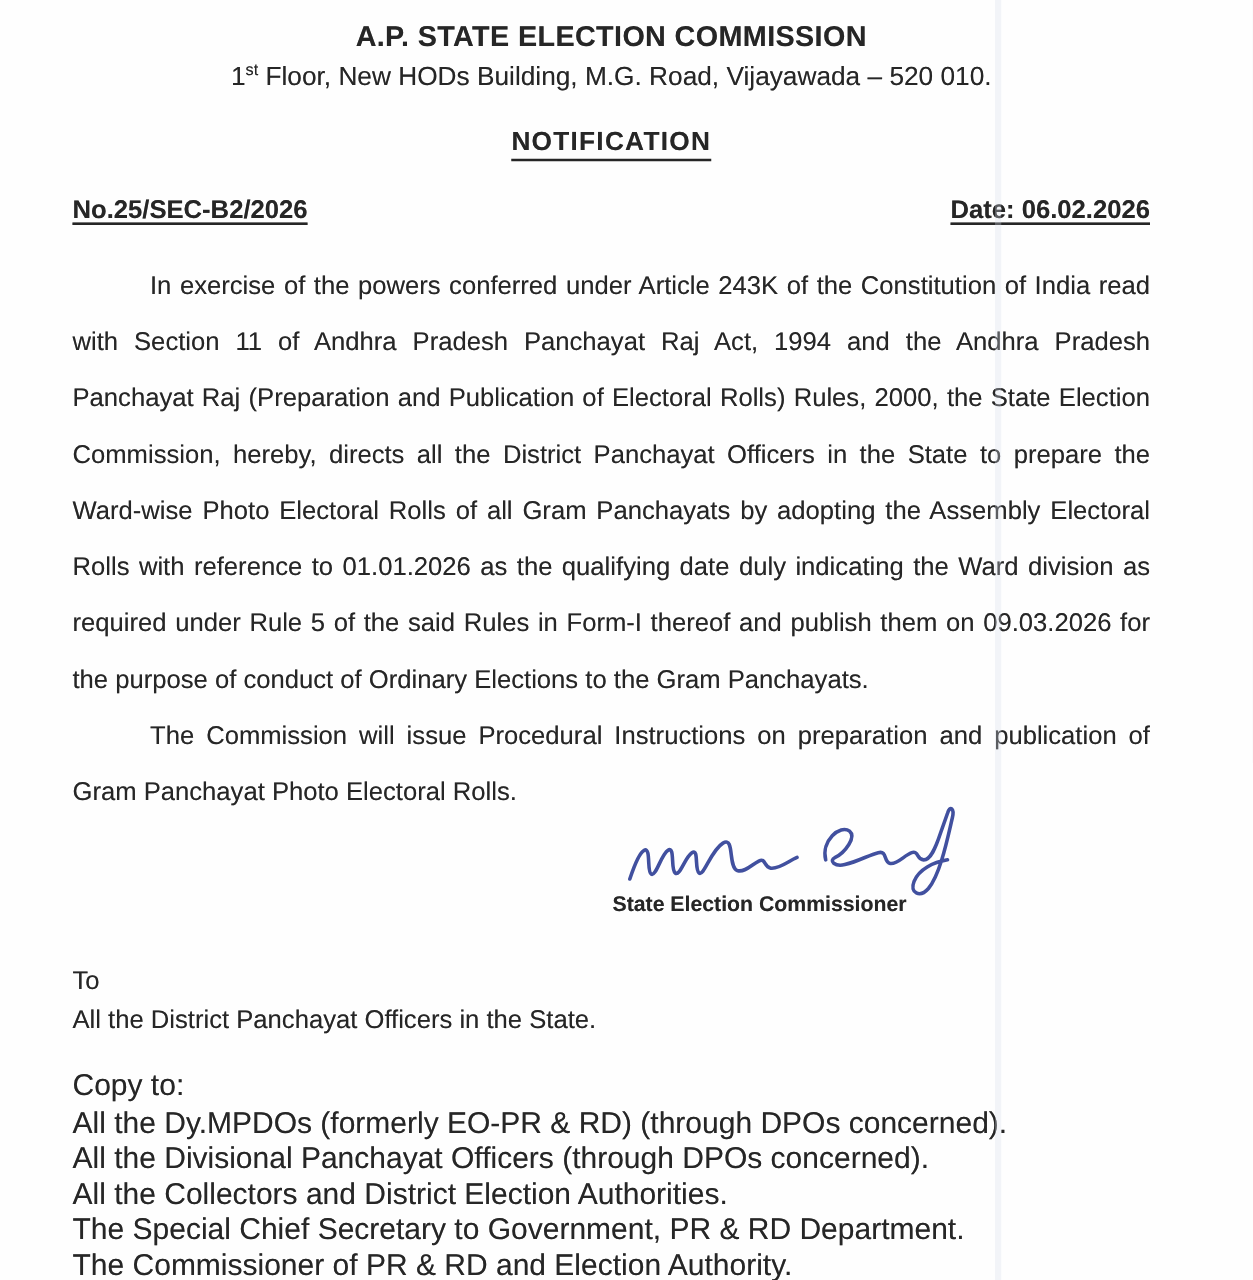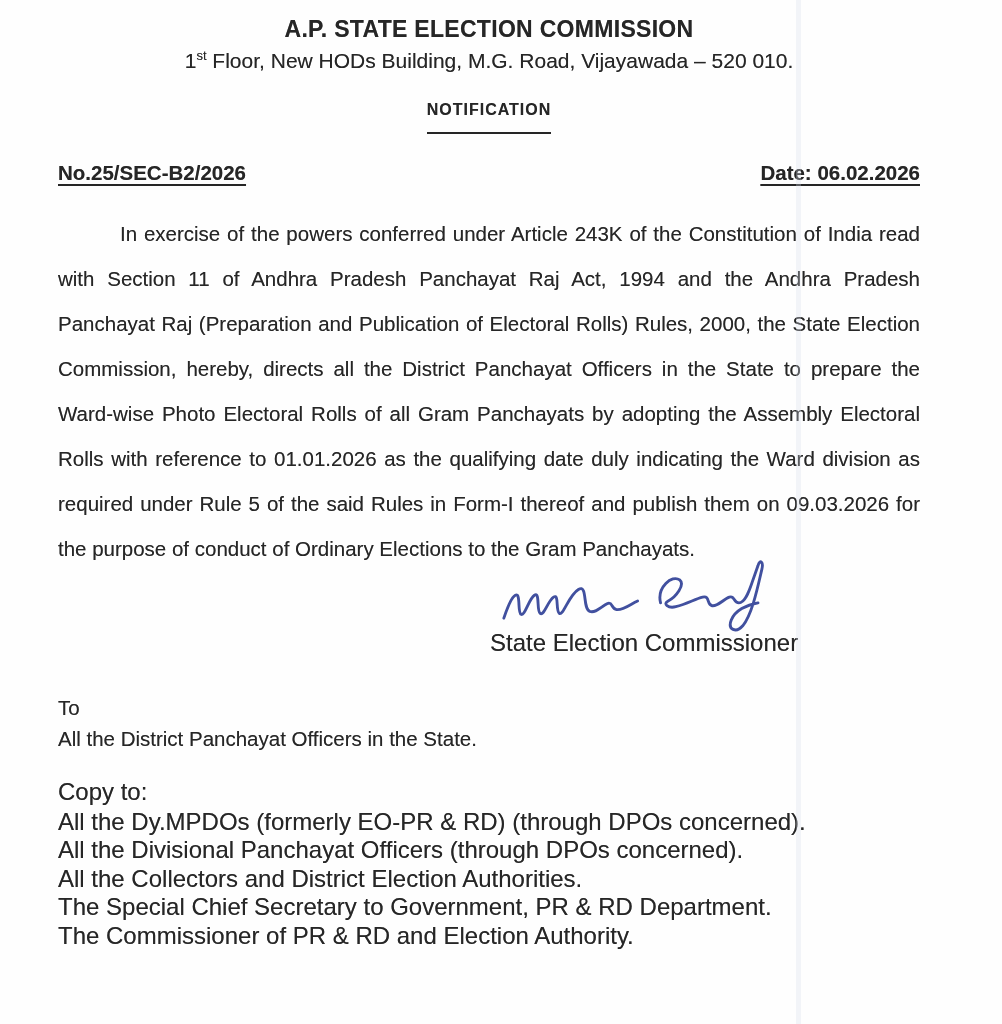--- a/index.html
+++ b/index.html
@@ -31,24 +31,24 @@
   }
   .org-address {
     text-align: center;
     font-size: 21px;
     margin-top: 5px;
   }
   .org-address sup { font-size: 13px; }
   .doc-title-wrap { text-align: center; margin-top: 28px; }
   .doc-title {
     display: inline-block;
-    font-size: 16px; font-weight: bold;
+    font-size: 21px; font-weight: bold;
     letter-spacing: 1px;
     border-bottom: 2.5px solid #262626;
-    padding-bottom: 13px;
+    padding-bottom: 1px;
   }
   .meta-row {
     display: flex; justify-content: space-between;
     margin-top: 27px;
     font-size: 20.5px;
   }
   .meta-row .u { text-decoration: underline; text-underline-offset: 4px; font-weight: bold; }
   .para {
     font-size: 20.5px;
     line-height: 45px;
@@ -57,21 +57,21 @@
     margin: 0;
   }
   .para-1 { margin-top: 26px; }
   .para-2 { margin-top: 0; }
   .signature-block {
     width: 330px;
     margin: -14px 100px 0 auto;
     text-align: left;
   }
   .signature-svg { display: block; margin-left: 6px; }
-  .signature-designation { font-size: 24px; margin-top: -14px; }
+  .signature-designation { font-size: 17px; margin-top: -14px; font-weight: bold; }
   .to-block { margin-top: 35px; font-size: 20.5px; line-height: 31px; }
   .copy-block { margin-top: 24px; font-size: 24px; line-height: 28.5px; }
   .copy-label { margin-bottom: 1px; }
 </style>
 </head>
 <body>
 
 <div class="page">
   <div class="scan-fold"></div>
 
@@ -83,20 +83,21 @@
     <span class="doc-title">NOTIFICATION</span>
   </div>
 
   <div class="meta-row">
     <span class="u">No.25/SEC-B2/2026</span>
     <span class="u">Date: 06.02.2026</span>
   </div>
 
   <p class="para para-1">In exercise of the powers conferred under Article 243K of the Constitution of India read with Section 11 of Andhra Pradesh Panchayat Raj Act, 1994 and the Andhra Pradesh Panchayat Raj (Preparation and Publication of Electoral Rolls) Rules, 2000, the State Election Commission, hereby, directs all the District Panchayat Officers in the State to prepare the Ward-wise Photo Electoral Rolls of all Gram Panchayats by adopting the Assembly Electoral Rolls with reference to 01.01.2026 as the qualifying date duly indicating the Ward division as required under Rule 5 of the said Rules in Form-I thereof and publish them on 09.03.2026 for the purpose of conduct of Ordinary Elections to the Gram Panchayats.</p>
 
+  <p class="para para-2">The Commission will issue Procedural Instructions on preparation and publication of Gram Panchayat Photo Electoral Rolls.</p>
 
   <div class="signature-block">
     <svg class="signature-svg" width="310" height="86" viewBox="0 0 320 90">
       <path d="M6,64 C10,52 14,42 18,40 C24,37 20,58 24,60 C28,62 32,44 38,40 C44,36 40,56 44,59 C48,62 52,46 58,42 C64,38 60,56 64,59 C68,62 74,40 84,34 C94,28 88,54 96,57 C102,59 108,52 114,49 C120,46 118,54 124,55 C131,56 139,49 146,46" fill="none" stroke-width="3" stroke-linecap="round" stroke-linejoin="round" stroke="#41509f"></path>
       <path d="M170,48 C166,32 182,18 190,24 C196,29 186,42 178,46 C172,49 178,54 186,52 C198,49 206,44 214,42 C222,40 218,50 224,51 C230,52 236,44 242,42 C248,40 246,48 252,48 C258,48 262,38 266,26 L272,9 C274,2 278,5 276,13 C272,30 266,60 256,72 C249,80 240,76 244,66 C248,56 260,50 272,48" fill="none" stroke-width="3" stroke-linecap="round" stroke-linejoin="round" stroke="#41509f"></path>
     </svg>
     <div class="signature-designation">State Election Commissioner</div>
   </div>
 
   <div class="to-block">

